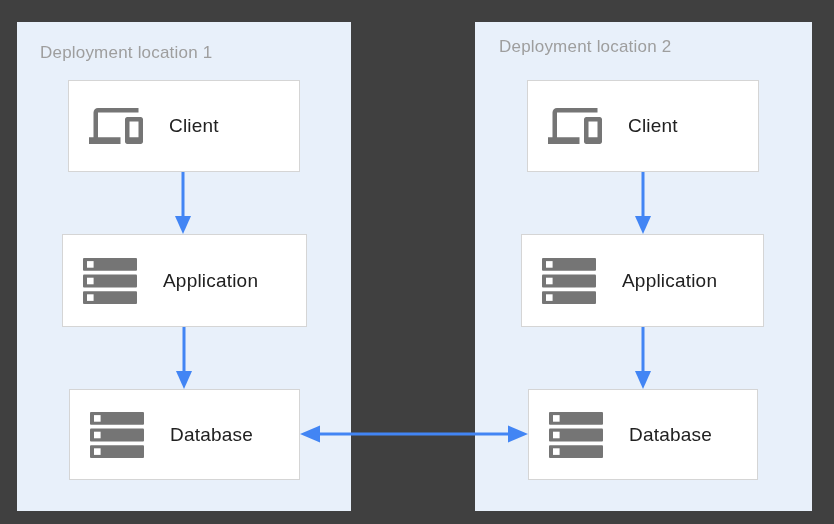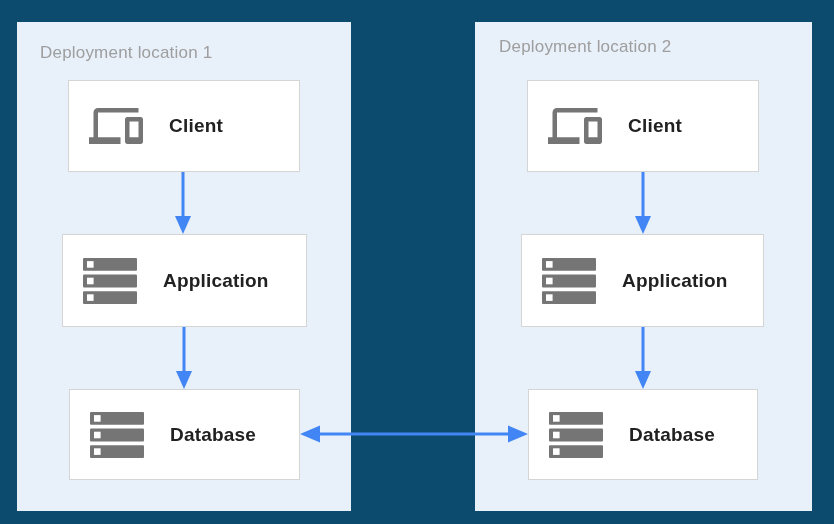--- a/index.html
+++ b/index.html
@@ -5,21 +5,21 @@
   html, body {
     margin: 0;
     padding: 0;
     background: #ffffff;
     font-family: "Liberation Sans", sans-serif;
   }
   .canvas {
     position: relative;
     width: 834px;
     height: 524px;
-    background: #0c4a6e;
+    background: #404040;
     overflow: hidden;
   }
   .panel {
     position: absolute;
     top: 22px;
     height: 489px;
     background: #e8f0fa;
   }
   .panel-1 { left: 17px; width: 334px; }
   .panel-2 { left: 475px; width: 337px; }
@@ -47,21 +47,20 @@
     display: flex;
     align-items: center;
     justify-content: center;
     margin-right: 26px;
   }
   .node-label {
     font-size: 19px;
     color: #212121;
     letter-spacing: 0.2px;
     white-space: nowrap;
-    font-weight: bold;
   }
   .node-client-1      { left: 68px;  top: 80px;  width: 232px; height: 92px; }
   .node-application-1 { left: 62px;  top: 234px; width: 245px; height: 93px; }
   .node-database-1    { left: 69px;  top: 389px; width: 231px; height: 91px; }
   .node-client-2      { left: 527px; top: 80px;  width: 232px; height: 92px; }
   .node-application-2 { left: 521px; top: 234px; width: 243px; height: 93px; }
   .node-database-2    { left: 528px; top: 389px; width: 230px; height: 91px; }
   .arrow {
     position: absolute;
     display: block;

